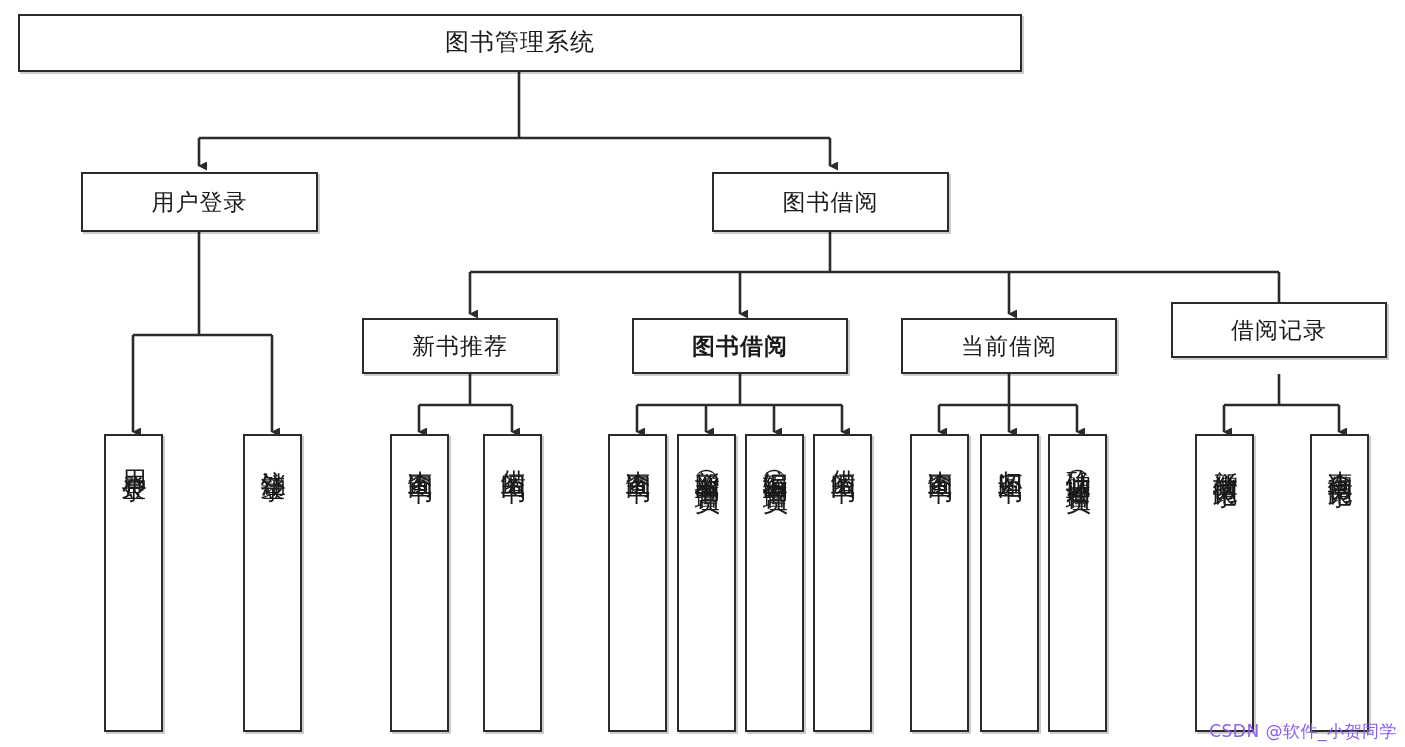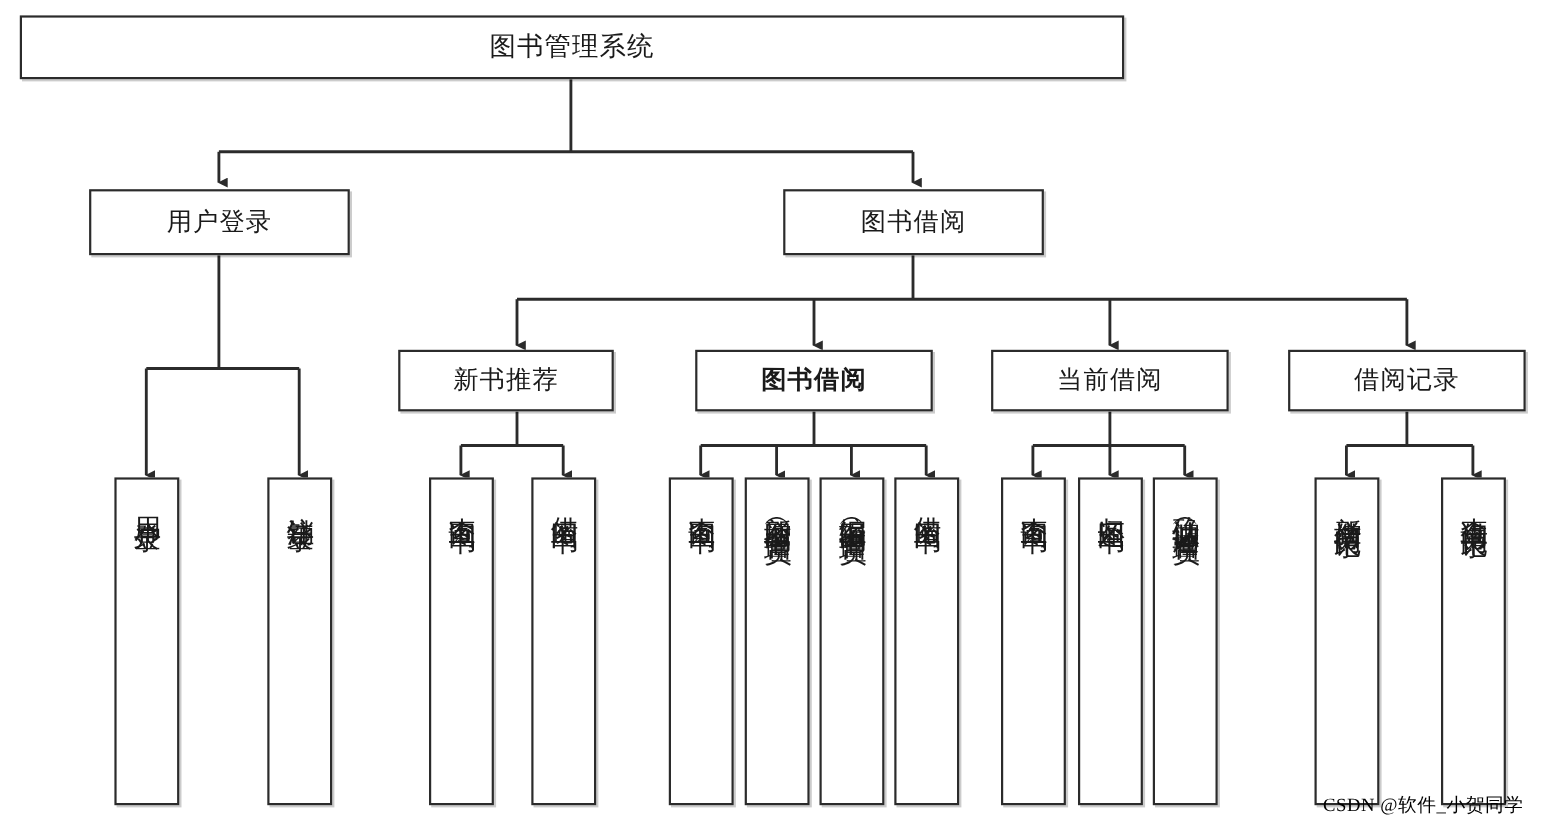--- a/index.html
+++ b/index.html
@@ -61,28 +61,27 @@
   .node.vert .node-label {
     writing-mode: vertical-rl;
     text-orientation: upright;
     font-size: 25px;
     line-height: 1.05;
     letter-spacing: 3px;
     white-space: nowrap;
   }
   #watermark {
     position: absolute;
-    right: 20px;
+    right: 8px;
     bottom: 4px;
     font-size: 17px;
-    color: #000000;
+    color: #8b5cf6;
     letter-spacing: 0.5px;
     white-space: nowrap;
     user-select: none;
-    font-family: Liberation Serif, serif;
   }
 </style>
 </head>
 <body>
 
 <div id="diagram-root">
 
   <svg id="edge-layer" width="1405" height="747" viewBox="0 0 1405 747">
     <defs>
       <marker id="arrowhead" markerWidth="9" markerHeight="9" refX="4.5" refY="8" orient="auto" markerUnits="userSpaceOnUse">
@@ -146,21 +145,21 @@
 
   <div class="node horiz" style="left:362px; top:318px; width:196px; height:56px;">
     <span class="node-label">新书推荐</span>
   </div>
   <div class="node horiz" style="left:632px; top:318px; width:216px; height:56px;font-weight:bold;">
     <span class="node-label">图书借阅</span>
   </div>
   <div class="node horiz" style="left:901px; top:318px; width:216px; height:56px;">
     <span class="node-label">当前借阅</span>
   </div>
-  <div class="node horiz" style="left:1171px; top:318px; width:216px; height:56px;">
+  <div class="node horiz" style="left:1171px; top:302px; width:216px; height:56px;">
     <span class="node-label">借阅记录</span>
   </div>
 
   <div class="node vert" style="left:104px; top:434px; width:59px; height:298px;">
     <span class="node-label">用户登录</span>
   </div>
   <div class="node vert" style="left:243px; top:434px; width:59px; height:298px;">
     <span class="node-label">注销登录</span>
   </div>
 

